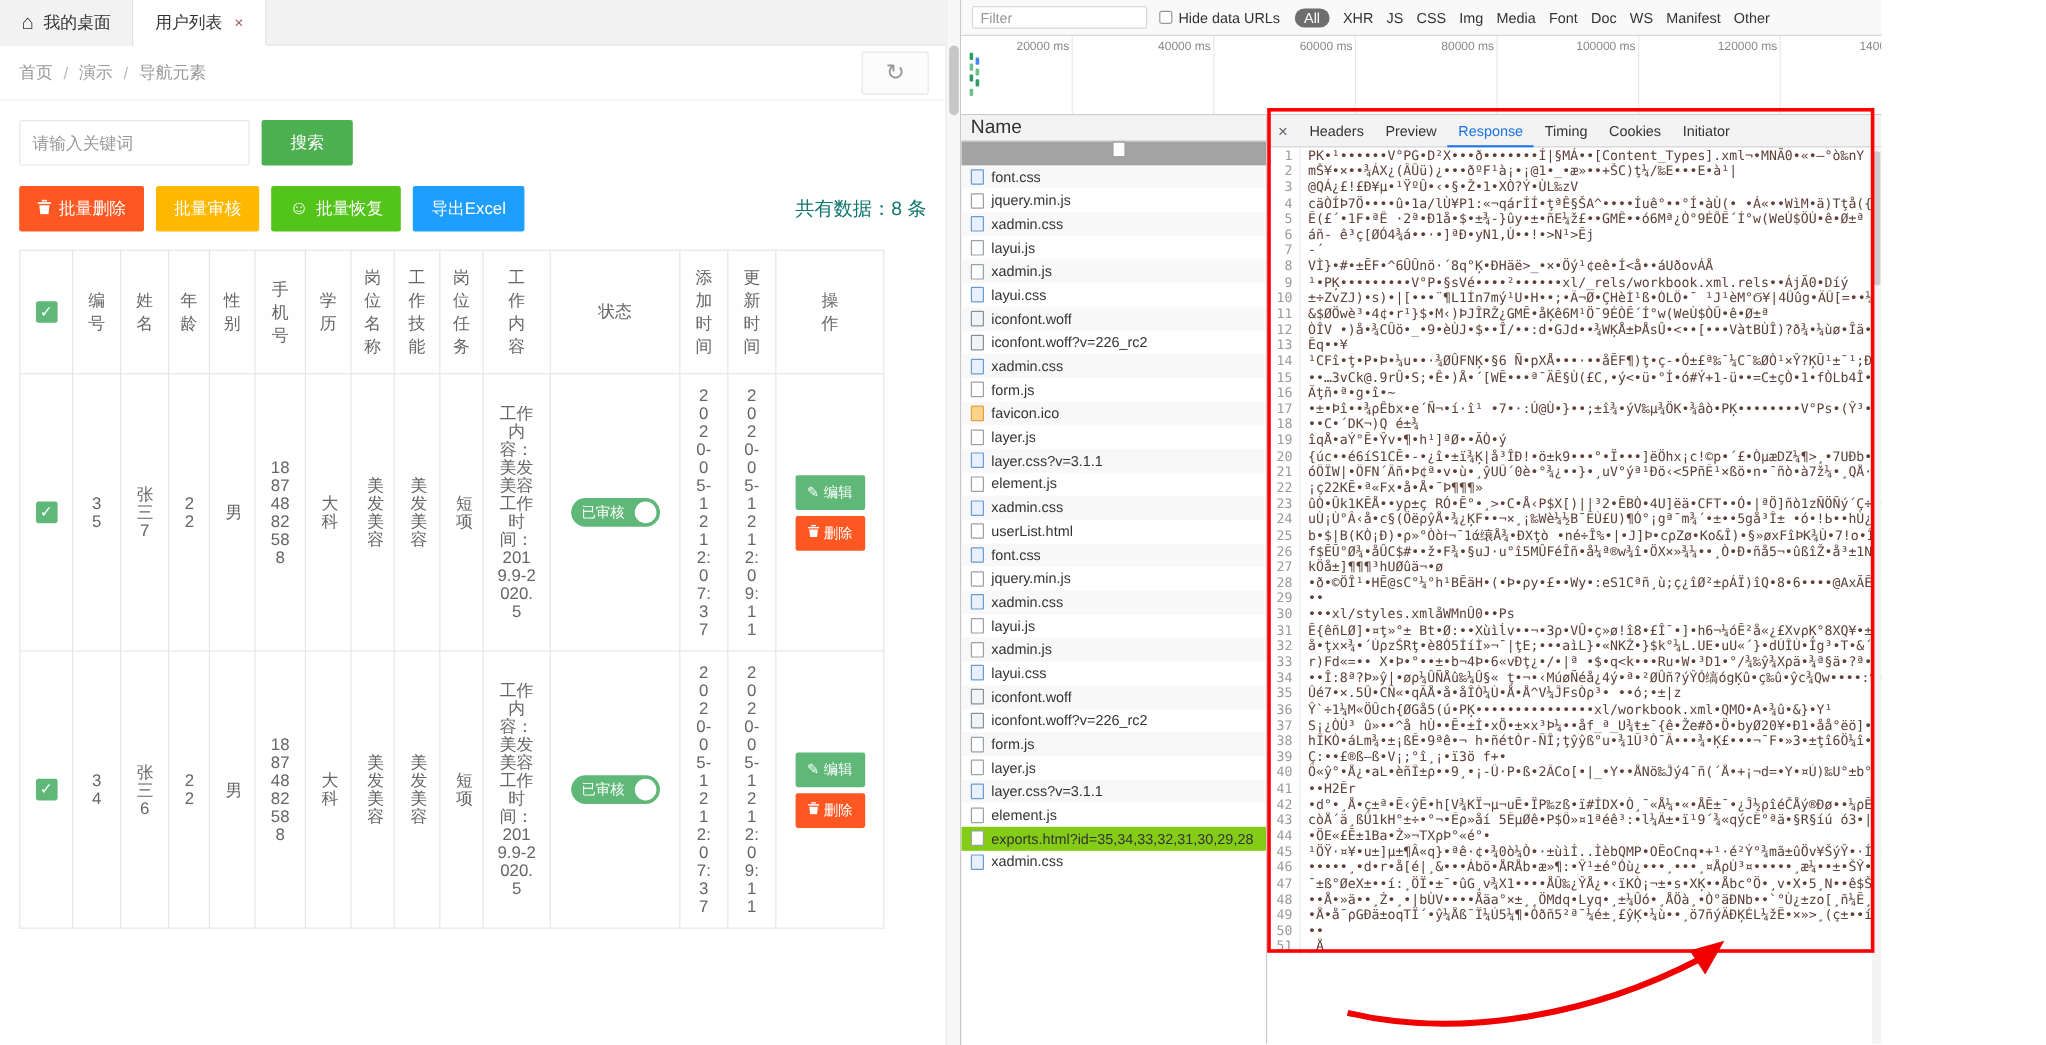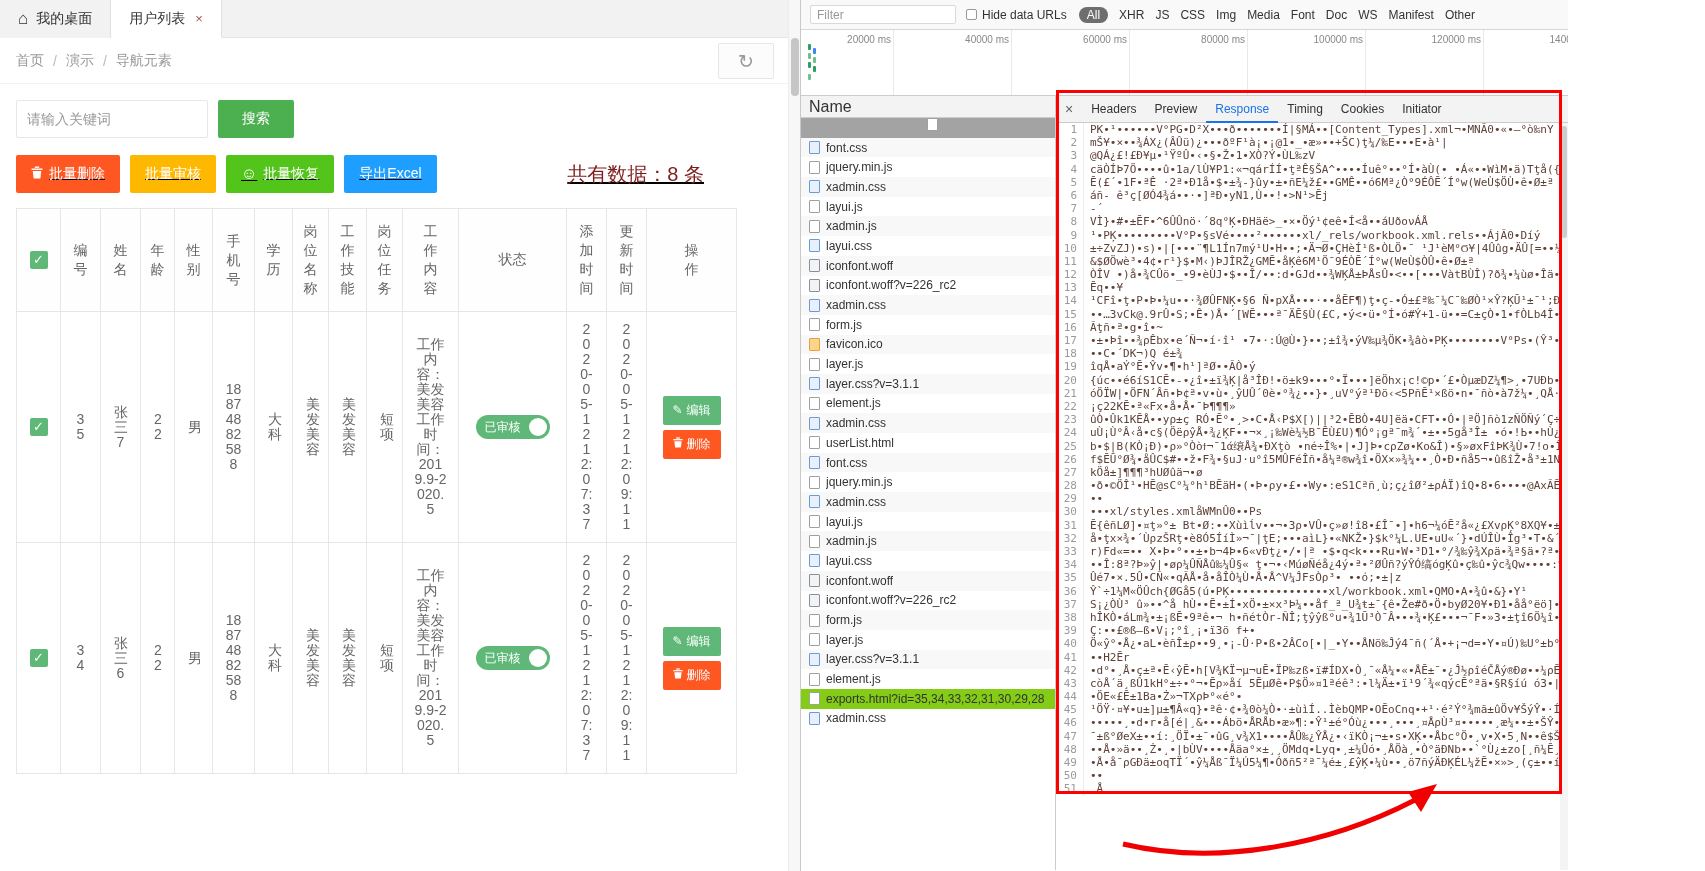--- a/index.html
+++ b/index.html
@@ -24,29 +24,29 @@
                  background:#fcfcfc; color:#999; font-size:19px; display:flex; align-items:center;
                  justify-content:center; border-radius:2px; cursor:pointer; }
 
   .search-row { padding:16px 16px 0; display:flex; gap:10px; }
   .search-input { width:192px; height:38px; border:1px solid #e6e6e6; padding:0 10px; font-size:14px;
                   color:#666; border-radius:2px; outline:none; }
   .search-input::placeholder { color:#999; }
   .search-btn { height:38px; padding:0 24px; background:#4CAF50; color:#fff; border:none; font-size:14px;
                 border-radius:2px; cursor:pointer; }
 
-  .btn-row { padding:17px 16px 0; display:flex; gap:10px; align-items:center;text-decoration:underline; }
+  .btn-row { padding:17px 16px 0; display:flex; gap:10px; align-items:center; }
   .lay-btn { height:38px; padding:0 15px; color:#fff; font-size:14px; border:none; border-radius:2px;
              display:flex; align-items:center; gap:6px; cursor:pointer; white-space:nowrap; }
   .btn-del     { background:#FF5722; }
   .btn-review  { background:#FFB800; }
   .btn-restore { background:#52C41A; }
   .btn-export  { background:#1E9FFF; }
   .smiley-icon { font-size:16px; line-height:1; }
-  .total-text { margin-left:auto; margin-right:68px; color:#7f1d1d; font-size:20px; white-space:nowrap; }
+  .total-text { margin-left:auto; color:#0f766e; font-size:16px; white-space:nowrap; }
 
   .user-table { margin:15px 16px 0; border-collapse:collapse; table-layout:fixed; width:720px; }
   .user-table th, .user-table td { border:1px solid #e6e6e6; text-align:center; vertical-align:middle;
                                    color:#666; font-weight:normal; overflow:hidden; }
   .user-table th { background:#fefefe; padding:13px 2px; font-size:14px; }
   .v-label { display:inline-block; width:15px; word-break:break-all; line-height:19px; font-size:14px; }
   .h-label { font-size:14px; }
   .user-table td { padding:10px 13px; font-size:14px; line-height:15px; word-break:break-all; }
   td.col-cb, td.col-status, td.col-ops { padding:8px 3px; }
   td.col-phone, td.col-content { padding:10px 10px; }

